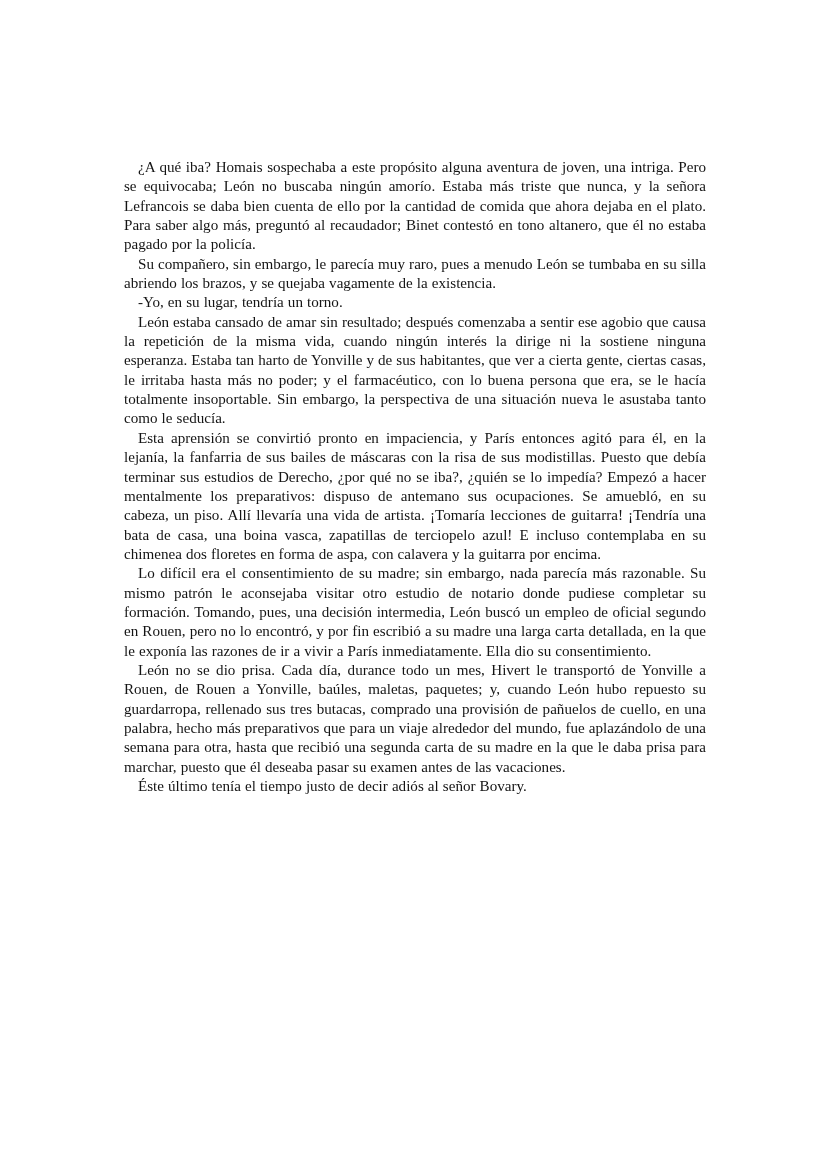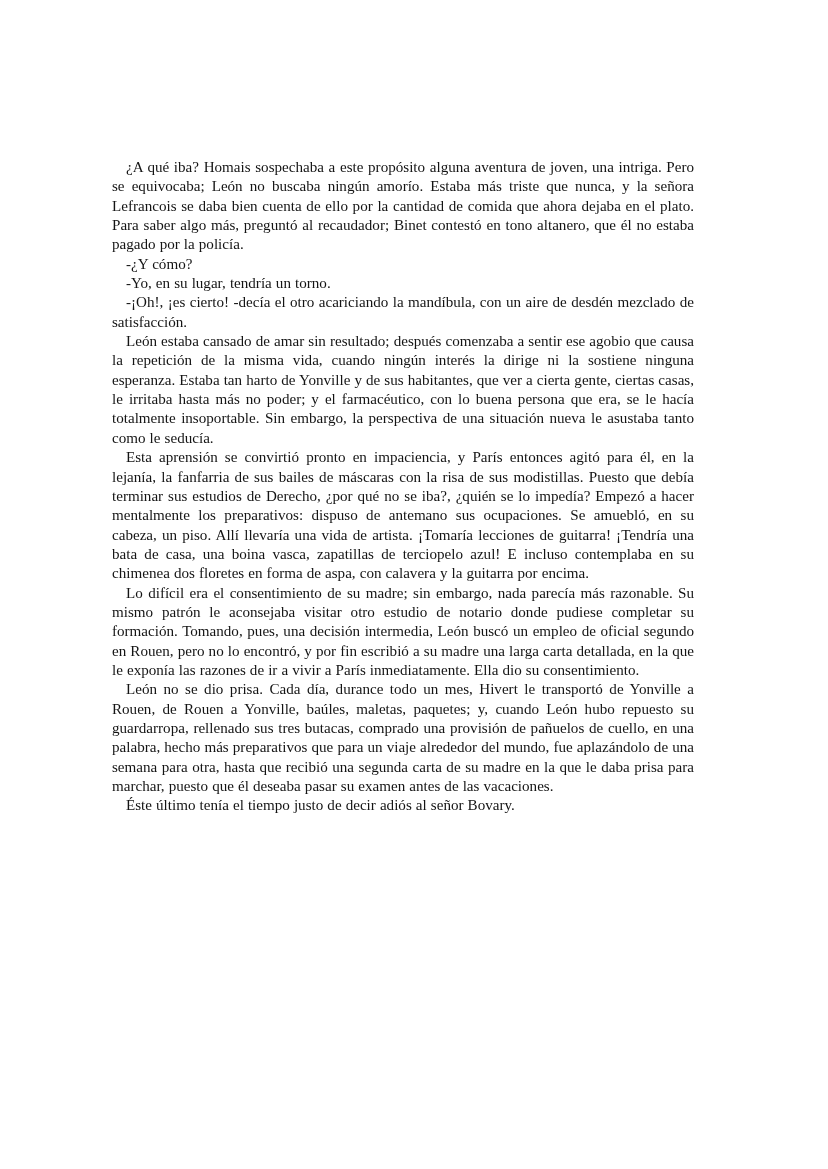--- a/index.html
+++ b/index.html
@@ -15,21 +15,21 @@
     position: relative;
     width: 828px;
     height: 1169px;
     background: #ffffff;
     margin: 0 auto;
     overflow: hidden;
     box-sizing: border-box;
   }
   .text-block {
     position: absolute;
-    left: 112px;
+    left: 124px;
     top: 158px;
     width: 582px;
   }
   .para {
     margin: 0;
     padding: 0;
     text-indent: 14px;
     text-align: justify;
     text-justify: inter-word;
     font-size: 15.1px;
@@ -48,23 +48,22 @@
     margin-bottom: 0;
   }
 </style>
 </head>
 <body>
 
 <div class="page">
   <div class="text-block">
 
     <p class="para">¿A qué iba? Homais sospechaba a este propósito alguna aventura de joven, una intriga. Pero se equivocaba; León no buscaba ningún amorío. Estaba más triste que nunca, y la señora Lefrancois se daba bien cuenta de ello por la cantidad de comida que ahora dejaba en el plato. Para saber algo más, preguntó al recaudador; Binet contestó en tono altanero, que él no estaba pagado por la policía.</p>
-    <p class="para short">-¿Y cómo?</p>
+    <p class="para">Su compañero, sin embargo, le parecía muy raro, pues a menudo León se tumbaba en su silla abriendo los brazos, y se quejaba vagamente de la existencia.</p>
     <p class="para short">-Yo, en su lugar, tendría un torno.</p>
-    <p class="para">-¡Oh!, ¡es cierto! -decía el otro acariciando la mandíbula, con un aire de desdén mezclado de satisfacción.</p>
     <p class="para">León estaba cansado de amar sin resultado; después comenzaba a sentir ese agobio que causa la repetición de la misma vida, cuando ningún interés la dirige ni la sostiene ninguna esperanza. Estaba tan harto de Yonville y de sus habitantes, que ver a cierta gente, ciertas casas, le irritaba hasta más no poder; y el farmacéutico, con lo buena persona que era, se le hacía totalmente insoportable. Sin embargo, la perspectiva de una situación nueva le asustaba tanto como le seducía.</p>
     <p class="para">Esta aprensión se convirtió pronto en impaciencia, y París entonces agitó para él, en la lejanía, la fanfarria de sus bailes de máscaras con la risa de sus modistillas. Puesto que debía terminar sus estudios de Derecho, ¿por qué no se iba?, ¿quién se lo impedía? Empezó a hacer mentalmente los preparativos: dispuso de antemano sus ocupaciones. Se amuebló, en su cabeza, un piso. Allí llevaría una vida de artista. ¡Tomaría lecciones de guitarra! ¡Tendría una bata de casa, una boina vasca, zapatillas de terciopelo azul! E incluso contemplaba en su chimenea dos floretes en forma de aspa, con calavera y la guitarra por encima.</p>
     <p class="para">Lo difícil era el consentimiento de su madre; sin embargo, nada parecía más razonable. Su mismo patrón le aconsejaba visitar otro estudio de notario donde pudiese completar su formación. Tomando, pues, una decisión intermedia, León buscó un empleo de oficial segundo en Rouen, pero no lo encontró, y por fin escribió a su madre una larga carta detallada, en la que le exponía las razones de ir a vivir a París inmediatamente. Ella dio su consentimiento.</p>
     <p class="para">León no se dio prisa. Cada día, durance todo un mes, Hivert le transportó de Yonville a Rouen, de Rouen a Yonville, baúles, maletas, paquetes; y, cuando León hubo repuesto su guardarropa, rellenado sus tres butacas, comprado una provisión de pañuelos de cuello, en una palabra, hecho más preparativos que para un viaje alrededor del mundo, fue aplazándolo de una semana para otra, hasta que recibió una segunda carta de su madre en la que le daba prisa para marchar, puesto que él deseaba pasar su examen antes de las vacaciones.</p>
     <p class="para short">Éste último tenía el tiempo justo de decir adiós al señor Bovary.</p>
 
   </div>
 </div>
 
 </body></html>

